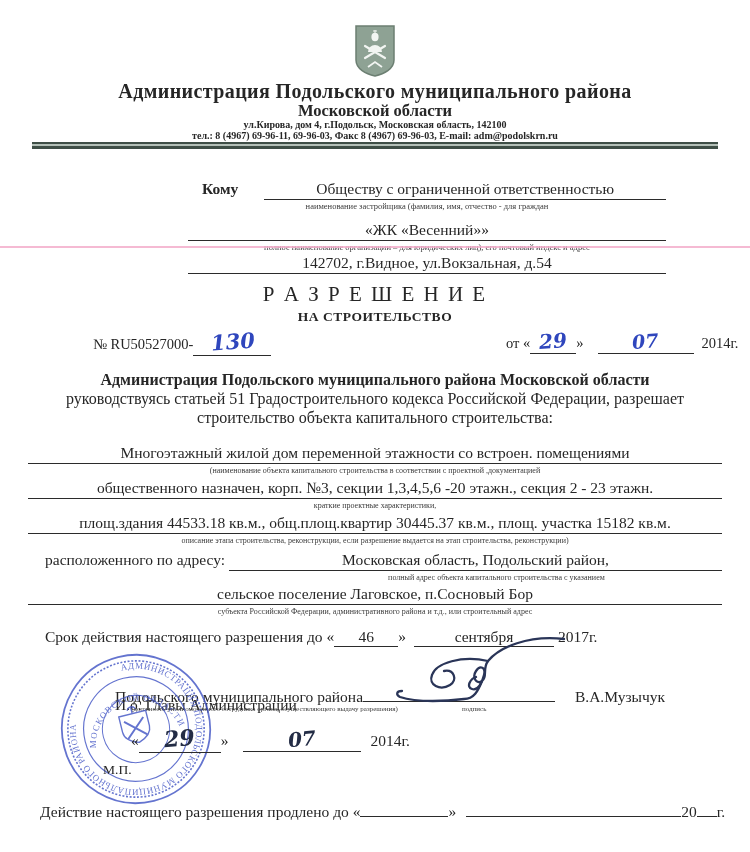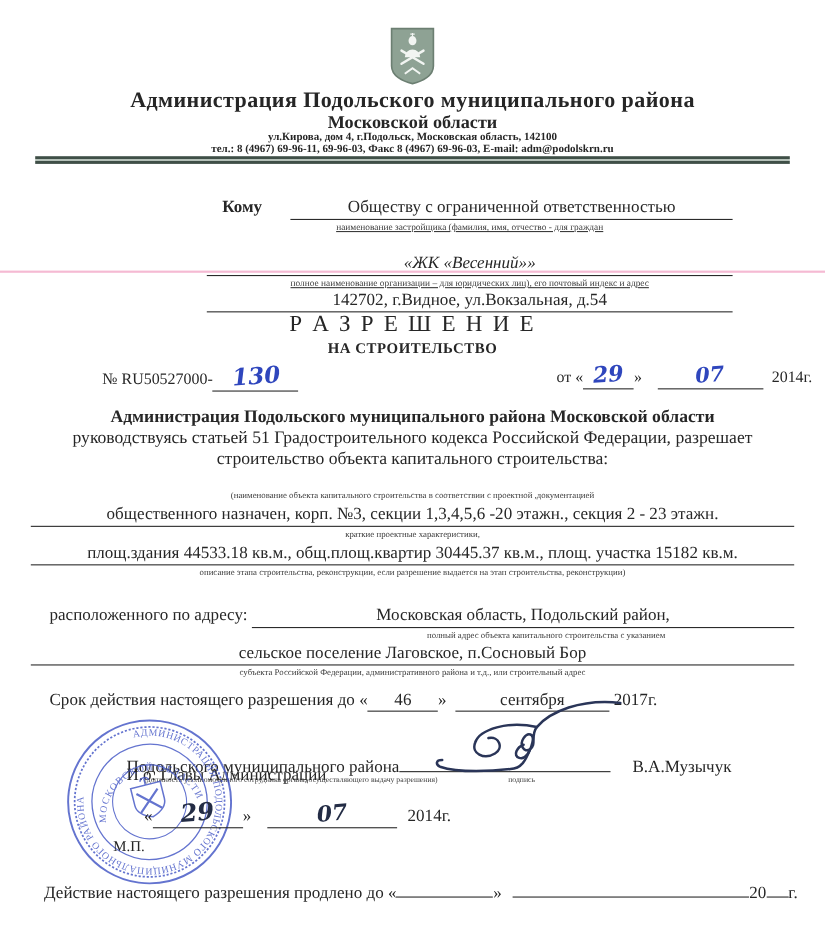--- a/index.html
+++ b/index.html
@@ -14,22 +14,22 @@
   .hdr-addr{position:absolute;top:119px;left:0;right:0;text-align:center;font-size:10px;font-weight:bold;}
   .hdr-contact{position:absolute;top:130px;left:0;right:0;text-align:center;font-size:10px;font-weight:bold;}
   .hdr-rule{position:absolute;top:142px;left:32px;right:32px;height:7px;
     background:linear-gradient(#3f4f47 0 30%,#b4c0b8 30% 58%,#3f4f47 58% 100%);}
   
   .recipient{position:absolute;top:180px;left:188px;width:478px;font-size:15.5px;}
   .rec-row1{display:flex;align-items:baseline;}
   .rec-label{font-weight:bold;padding-left:14px;margin-right:26px;white-space:nowrap;}
   .ucell{flex:1;border-bottom:1.2px solid #2b2b2b;text-align:center;padding-bottom:1px;}
   .ufull{border-bottom:1.2px solid #2b2b2b;text-align:center;padding-bottom:1px;}
-  .cap{font-size:8.5px;color:#3b3b3b;text-align:center;line-height:10px;margin-top:1px;text-decoration:underline;}
-  .rec-row2{margin-top:20px;font-style:italic;}
+  .cap{font-size:8.5px;color:#3b3b3b;text-align:center;line-height:10px;margin-top:1px;}
+  .rec-row2{margin-top:10px;}
   .rec-row3{margin-top:2px;}
   .pink-line{position:absolute;top:246px;left:0;width:750px;height:2px;background:#f3aecb;opacity:.85;z-index:6;}
   
   .title-main{position:absolute;top:282px;left:0;right:0;text-align:center;font-size:21px;font-weight:normal;letter-spacing:2px;}
   .title-sub{position:absolute;top:309px;left:0;right:0;text-align:center;font-size:13.5px;font-weight:bold;letter-spacing:.5px;}
   
   .numrow{position:absolute;top:330px;left:0;right:0;height:26px;font-size:14.5px;}
   .num-line{position:absolute;left:93px;top:0;display:flex;align-items:baseline;}
   .blank{display:inline-block;border-bottom:1.3px solid #2b2b2b;text-align:center;}
   .hand{font-family:"DejaVu Serif",serif;font-style:italic;font-weight:bold;color:#2f46bd;display:inline-block;transform:rotate(-4deg);line-height:1;}
@@ -132,20 +132,21 @@
     </div>
   </div>
 
   <div class="clause">
     <div class="b">Администрация Подольского муниципального района Московской области</div>
     <div>руководствуясь статьей 51 Градостроительного кодекса Российской Федерации, разрешает</div>
     <div>строительство объекта капитального строительства:</div>
   </div>
 
   <div class="objblk">
+    <div class="obj-line">Многоэтажный жилой дом переменной этажности со встроен. помещениями</div>
     <div class="obj-cap">(наименование объекта капитального строительства в соответствии с проектной ,документацией</div>
     <div class="obj-line">общественного назначен, корп. №3, секции 1,3,4,5,6 -20 этажн., секция 2 - 23  этажн.</div>
     <div class="obj-cap">краткие проектные характеристики,</div>
     <div class="obj-line">площ.здания 44533.18 кв.м., общ.площ.квартир 30445.37 кв.м., площ. участка 15182 кв.м.</div>
     <div class="obj-cap">описание этапа строительства, реконструкции, если разрешение выдается на этап строительства, реконструкции)</div>
   </div>
 
   <div class="locblk">
     <div class="loc-row1">
       <span class="loc-label">расположенного по адресу:</span>

